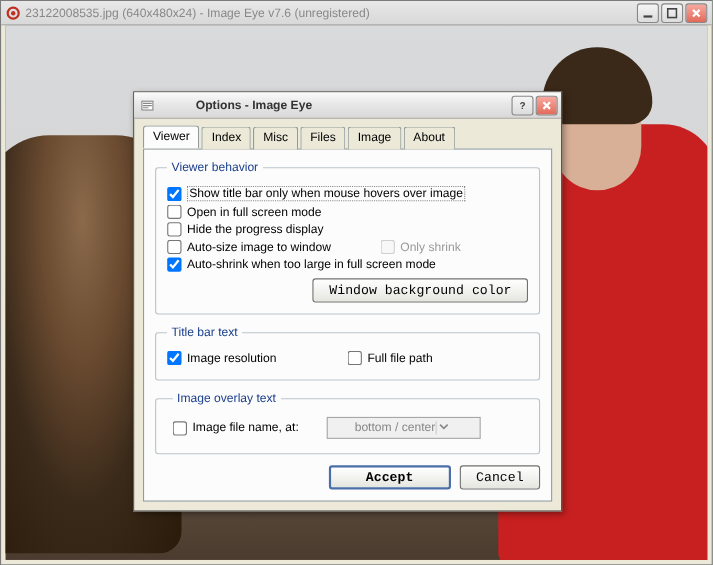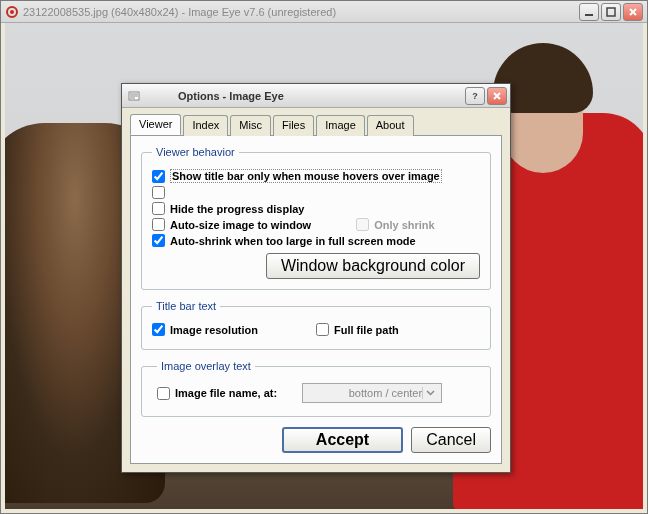--- a/index.html
+++ b/index.html
@@ -189,59 +189,58 @@
   display: flex;
   align-items: center;
   margin: 3px 0;
   gap: 5px;
 }
 .chk-row input[type=checkbox] {
   width: 13px; height: 13px;
 }
 .chk-row label {
   cursor: pointer;
-  font-weight: bold;
 }
 .chk-row.disabled label { color: #999; }
 .chk-row .sub {
   margin-left: 50px;
   color: #999;
 }
 .dotted {
   border: 1px dotted #888;
   padding: 0 1px;
 }
 .btn {
   background: linear-gradient(to bottom, #fff, #e6e6e0);
   border: 1px solid #707070;
   border-radius: 3px;
   padding: 3px 14px;
-  font-family: Liberation Sans, sans-serif;
-  font-size: 16px;
+  font-family: Liberation Mono, monospace;
+  font-size: 12px;
   cursor: pointer;
 }
 .bg-color-btn-row {
   display: flex;
   justify-content: flex-end;
   margin-top: 6px;
 }
 .two-col {
   display: flex;
 }
 .two-col .chk-row { flex: 1; }
 .select-box {
   display: inline-flex;
   align-items: center;
   border: 1px solid #a7a6aa;
   background: #f0f0f0;
   color: #888;
   height: 20px;
   width: 140px;
   padding: 0 4px;
-  justify-content: flex-end;
+  justify-content: center;
   margin-left: 20px;
 }
 .select-box .arrow {
   width: 15px;
   text-align: center;
   color: #666;
   border-left: 1px solid #ccc;
 }
 .dialog-buttons {
   display: flex;
@@ -332,20 +331,21 @@
 
         <fieldset>
           <legend>Viewer behavior</legend>
 
           <div class="chk-row">
             <input type="checkbox" checked="" style="">
             <label class="dotted">Show title bar only when mouse hovers over image</label>
           </div>
           <div class="chk-row">
             <input type="checkbox" style="">
+            <label>Open in full screen mode</label>
           </div>
           <div class="chk-row">
             <input type="checkbox" style="">
             <label>Hide the progress display</label>
           </div>
           <div class="chk-row">
             <input type="checkbox" style="">
             <label>Auto-size image to window</label>
             <span class="sub chk-row disabled" style="margin:0 0 0 40px;">
               <input type="checkbox" disabled="" style="">

